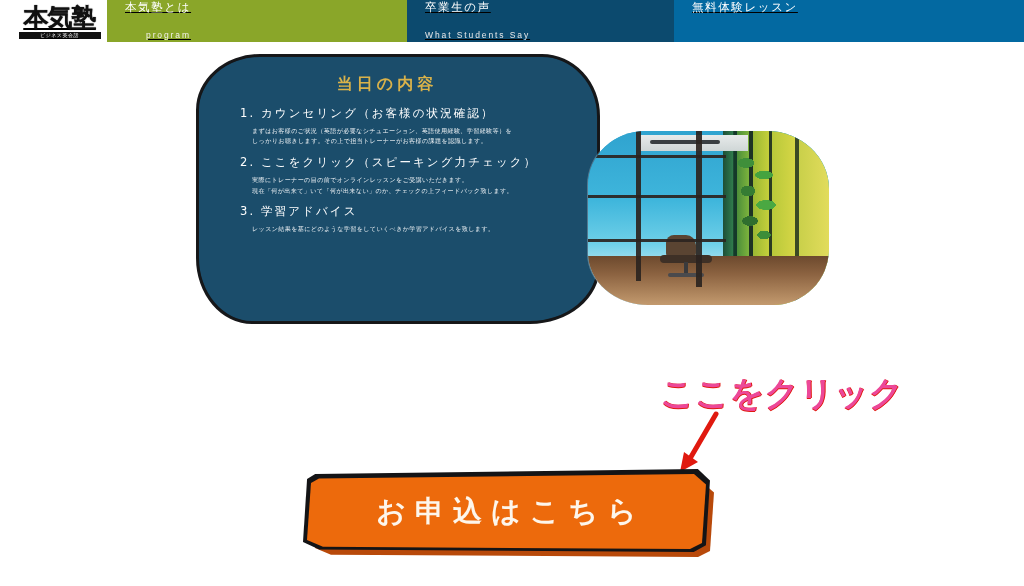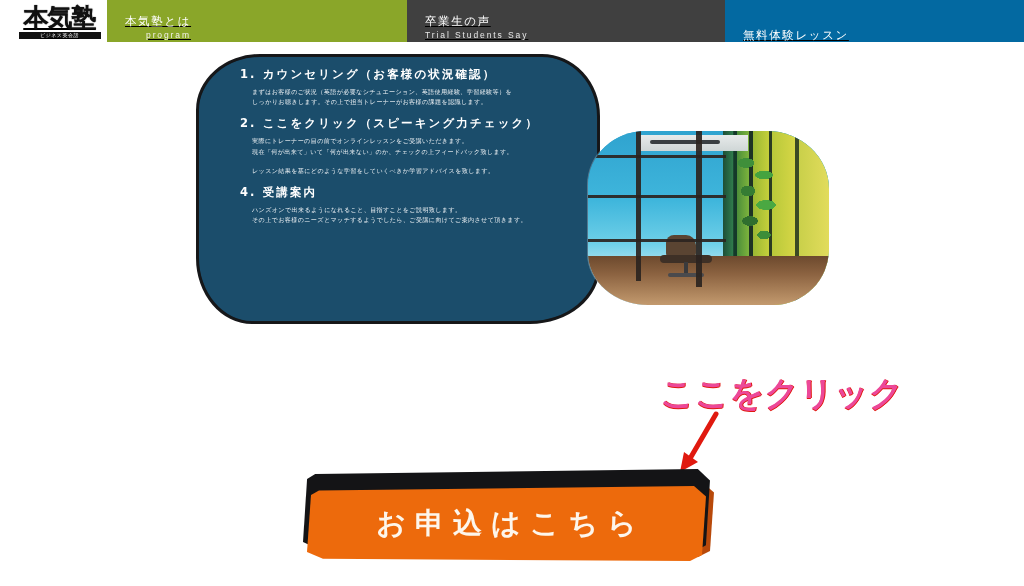--- a/index.html
+++ b/index.html
@@ -55,26 +55,26 @@
     text-align: center;
     line-height: 1.1;
     white-space: nowrap;
     overflow: hidden;
   }
 
   .nav-cell {
     position: relative;
     display: flex;
     flex-direction: column;
-    justify-content: flex-end;
+    justify-content: space-between;
     padding-left: 18px;
     box-sizing: border-box;
   }
   .nav-green  { width: 300px; background: #8aa629; }
-  .nav-navy   { width: 318px; background: #404040; }
+  .nav-navy   { width: 267px; background: #0c4a6e; }
   .nav-orange { flex: 1 1 auto; background: #0369a1; }
 
   .nav-ja {
     color: #ffffff;
     font-size: 11.5px;
     letter-spacing: 1.6px;
     line-height: 1.25;
     font-family: "DejaVu Sans", sans-serif;
   }
   .nav-en {
@@ -125,21 +125,21 @@
     letter-spacing: 4px;
     text-align: center;
     padding-right: 40px;
     margin: 6px 0 12px 0;
     font-family: "DejaVu Sans", sans-serif;
   }
   .item { margin-bottom: 9px; }
   .item-head {
     color: #ffffff;
     font-size: 11.5px;
-    font-weight: bold;
+    font-weight: normal;
     letter-spacing: 2.1px;
     line-height: 1.2;
     font-family: "DejaVu Sans", sans-serif;
     white-space: nowrap;
   }
   .item-body {
     color: #eef2f5;
     font-size: 6.1px;
     line-height: 1.75;
     letter-spacing: 0.35px;
@@ -275,21 +275,21 @@
   }
   .cta-outline {
     position: absolute;
     left: -4px; top: -5px;
     width: 407px; height: 83px;
     background: #141416;
     clip-path: polygon(3% 6%, 97% 0%, 100% 14%, 99% 92%, 96% 100%, 4% 97%, 0% 88%, 1% 12%);
   }
   .cta-face {
     position: absolute;
-    left: 0; top: 12px;
+    left: 0; top: 0;
     width: 399px; height: 75px;
     background: #ed6a0c;
     clip-path: polygon(3% 6%, 97% 0%, 100% 14%, 99% 92%, 96% 100%, 4% 97%, 0% 88%, 1% 12%);
     display: flex;
     align-items: center;
     justify-content: center;
     cursor: pointer;
   }
   .cta-label {
     color: #fdf6ec;
@@ -310,33 +310,34 @@
     <div class="logo-sub">ビジネス英会話</div>
   </div>
 
   <div class="nav-cell nav-green">
     <div class="nav-ja">本気塾とは</div>
     <div class="nav-en">program</div>
   </div>
 
   <div class="nav-cell nav-navy">
     <div class="nav-ja">卒業生の声</div>
-    <div class="nav-en">Trial Students Say</div>
+    <div class="nav-en">What Students Say</div>
   </div>
 
   <div class="nav-cell nav-orange">
     <div class="nav-ja">無料体験レッスン</div>
   </div>
 
 </div>
 
 <div class="card-wrap">
   <div class="card-blob"></div>
   <div class="card-inner">
 
+    <div class="card-title">当日の内容</div>
 
     <div class="item">
       <div class="item-head">
         <span>1.</span>
         <span>カウンセリング（お客様の状況確認）</span>
       </div>
       <div class="item-body">
         <div>まずはお客様のご状況（英語が必要なシチュエーション、英語使用経験、学習経験等）を</div>
         <div>しっかりお聴きします。その上で担当トレーナーがお客様の課題を認識します。</div>
       </div>
@@ -347,35 +348,29 @@
         <span>2.</span>
         <span>ここをクリック（スピーキング力チェック）</span>
       </div>
       <div class="item-body">
         <div>実際にトレーナーの目の前でオンラインレッスンをご受講いただきます。</div>
         <div>現在「何が出来て」いて「何が出来ない」のか、チェックの上フィードバック致します。</div>
       </div>
     </div>
 
     <div class="item">
+      <div class="item-head">
+        <span>3.</span>
+        <span>学習アドバイス</span>
+      </div>
       <div class="item-body">
         <div>レッスン結果を基にどのような学習をしていくべきか学習アドバイスを致します。</div>
       </div>
     </div>
 
-    <div class="item">
-      <div class="item-head">
-        <span>4.</span>
-        <span>受講案内</span>
-      </div>
-      <div class="item-body">
-        <div>ハンズオンで出来るようになれること、目指すことをご説明致します。</div>
-        <div>その上でお客様のニーズとマッチするようでしたら、ご受講に向けてご案内させて頂きます。</div>
-      </div>
-    </div>
 
   </div>
 </div>
 
 <div class="photo">
   <div class="photo-bg"></div>
   <div class="photo-ceiling"></div>
   <div class="photo-ceil-strip"></div>
   <div class="photo-plant"></div>
   <div class="photo-chair">

